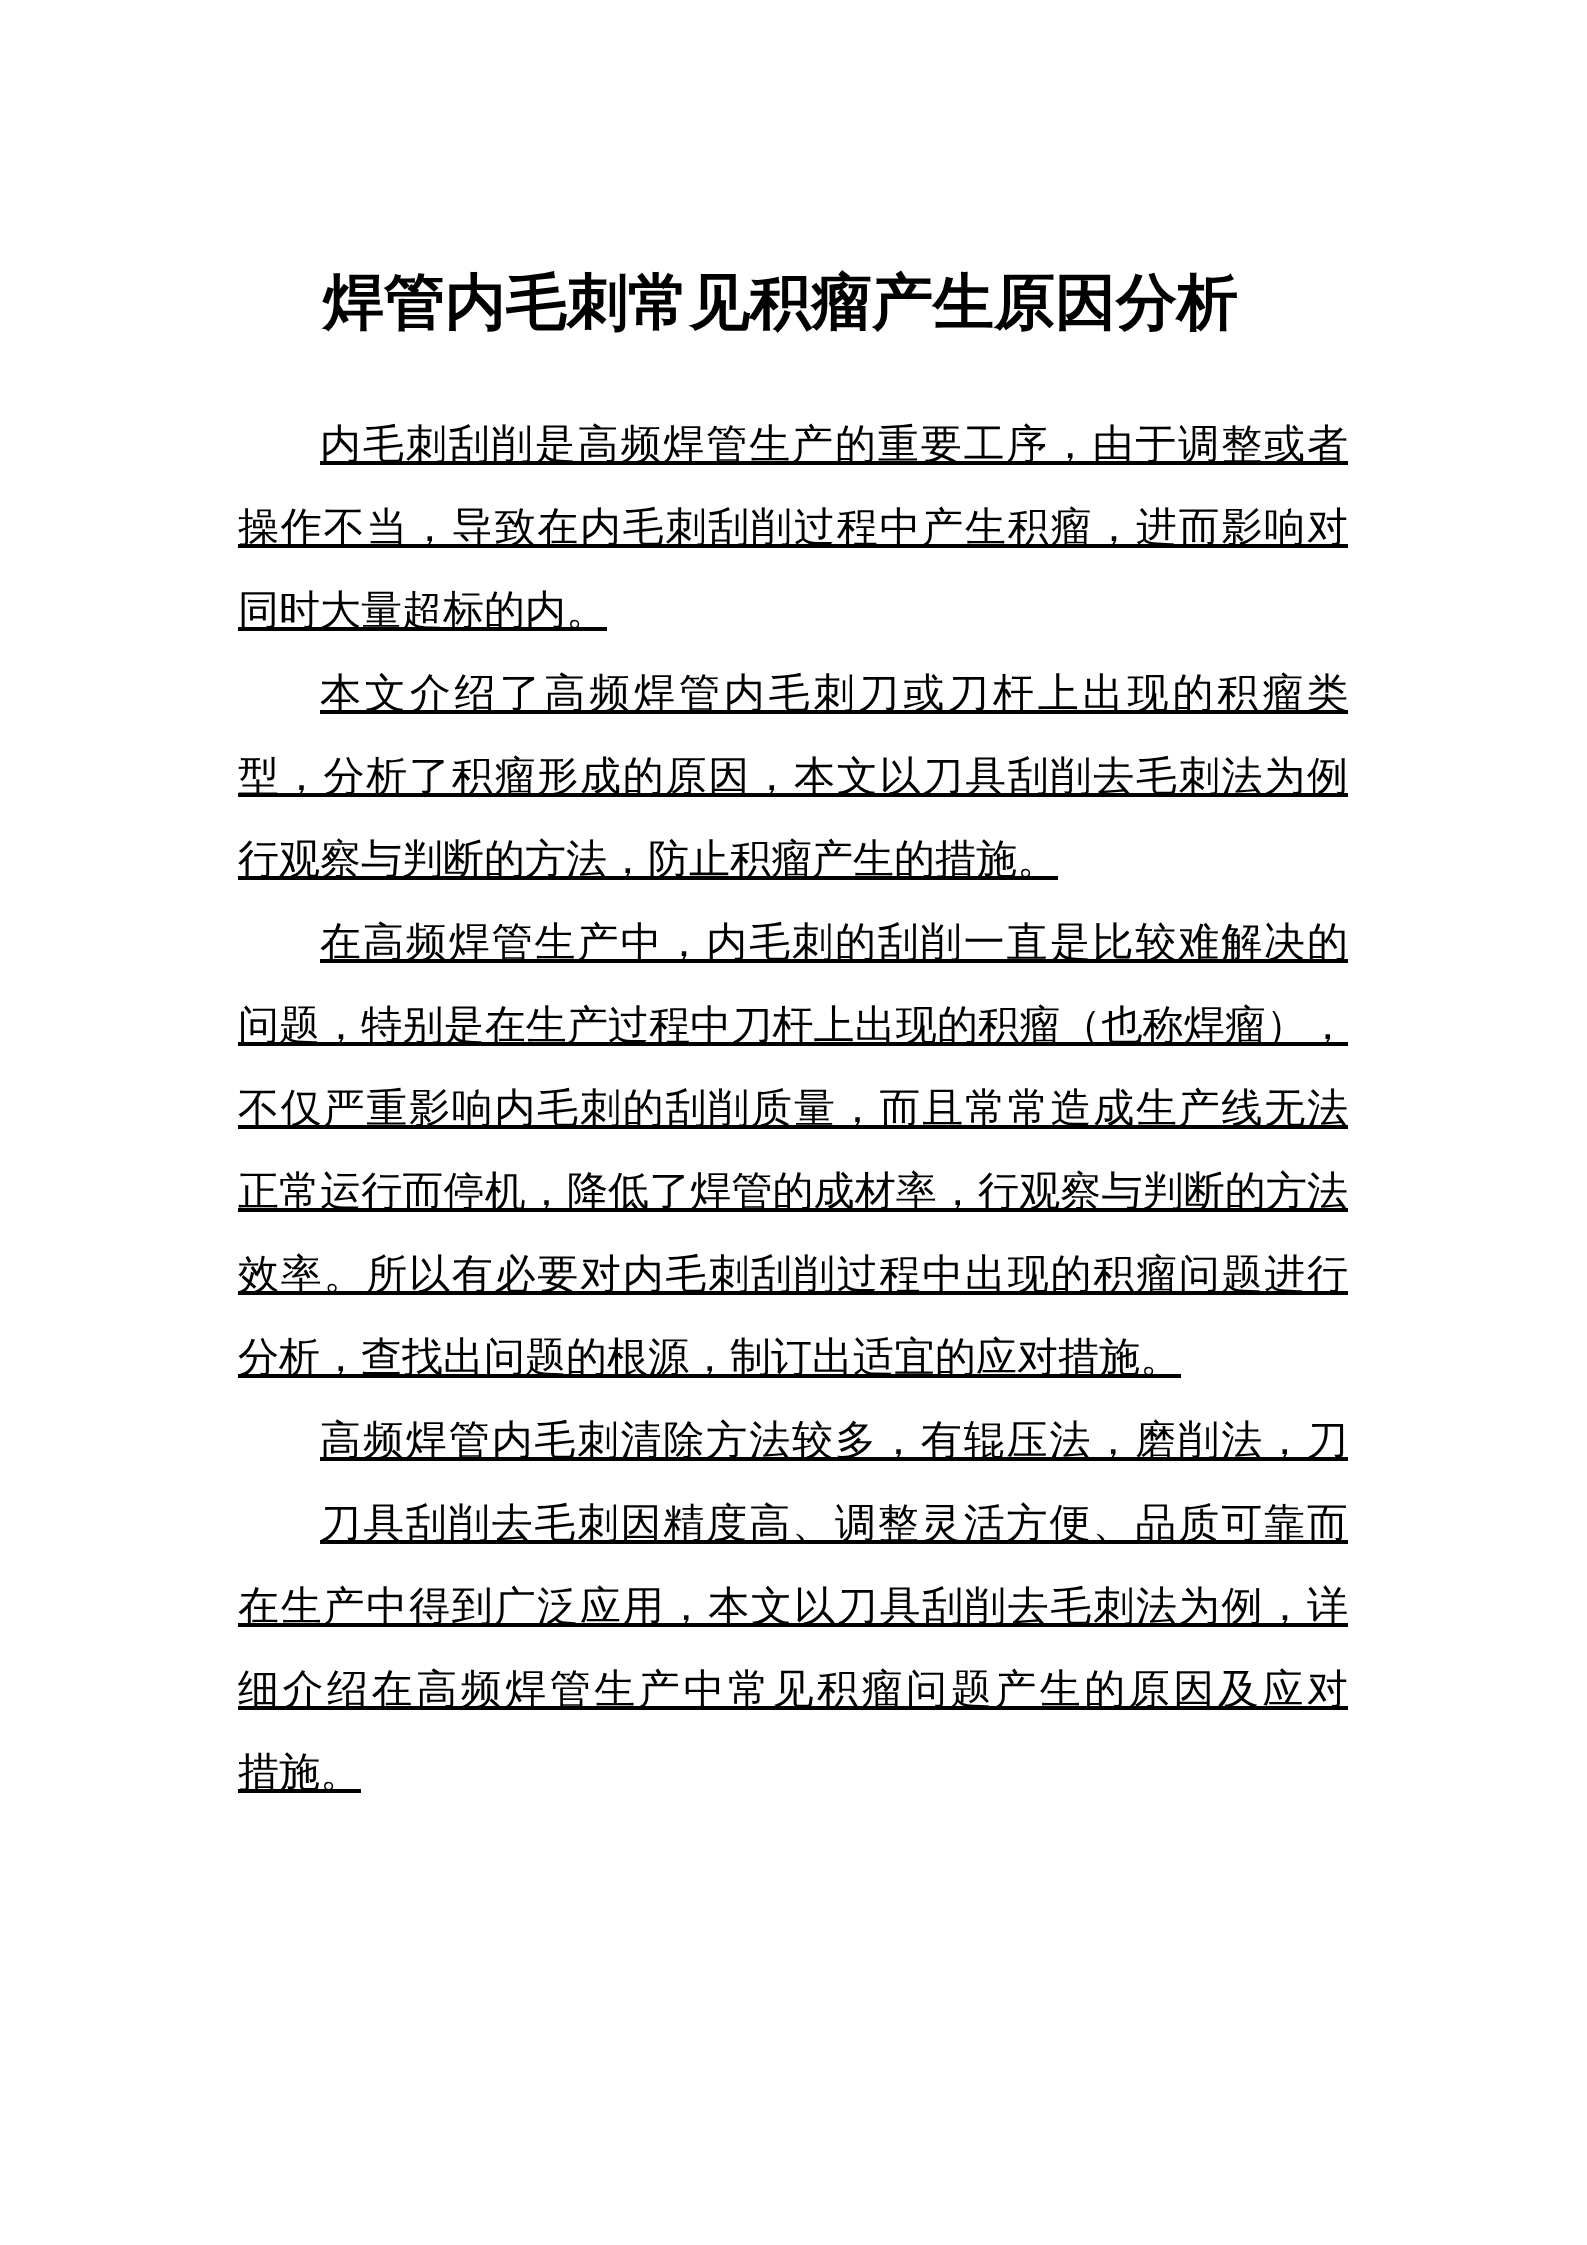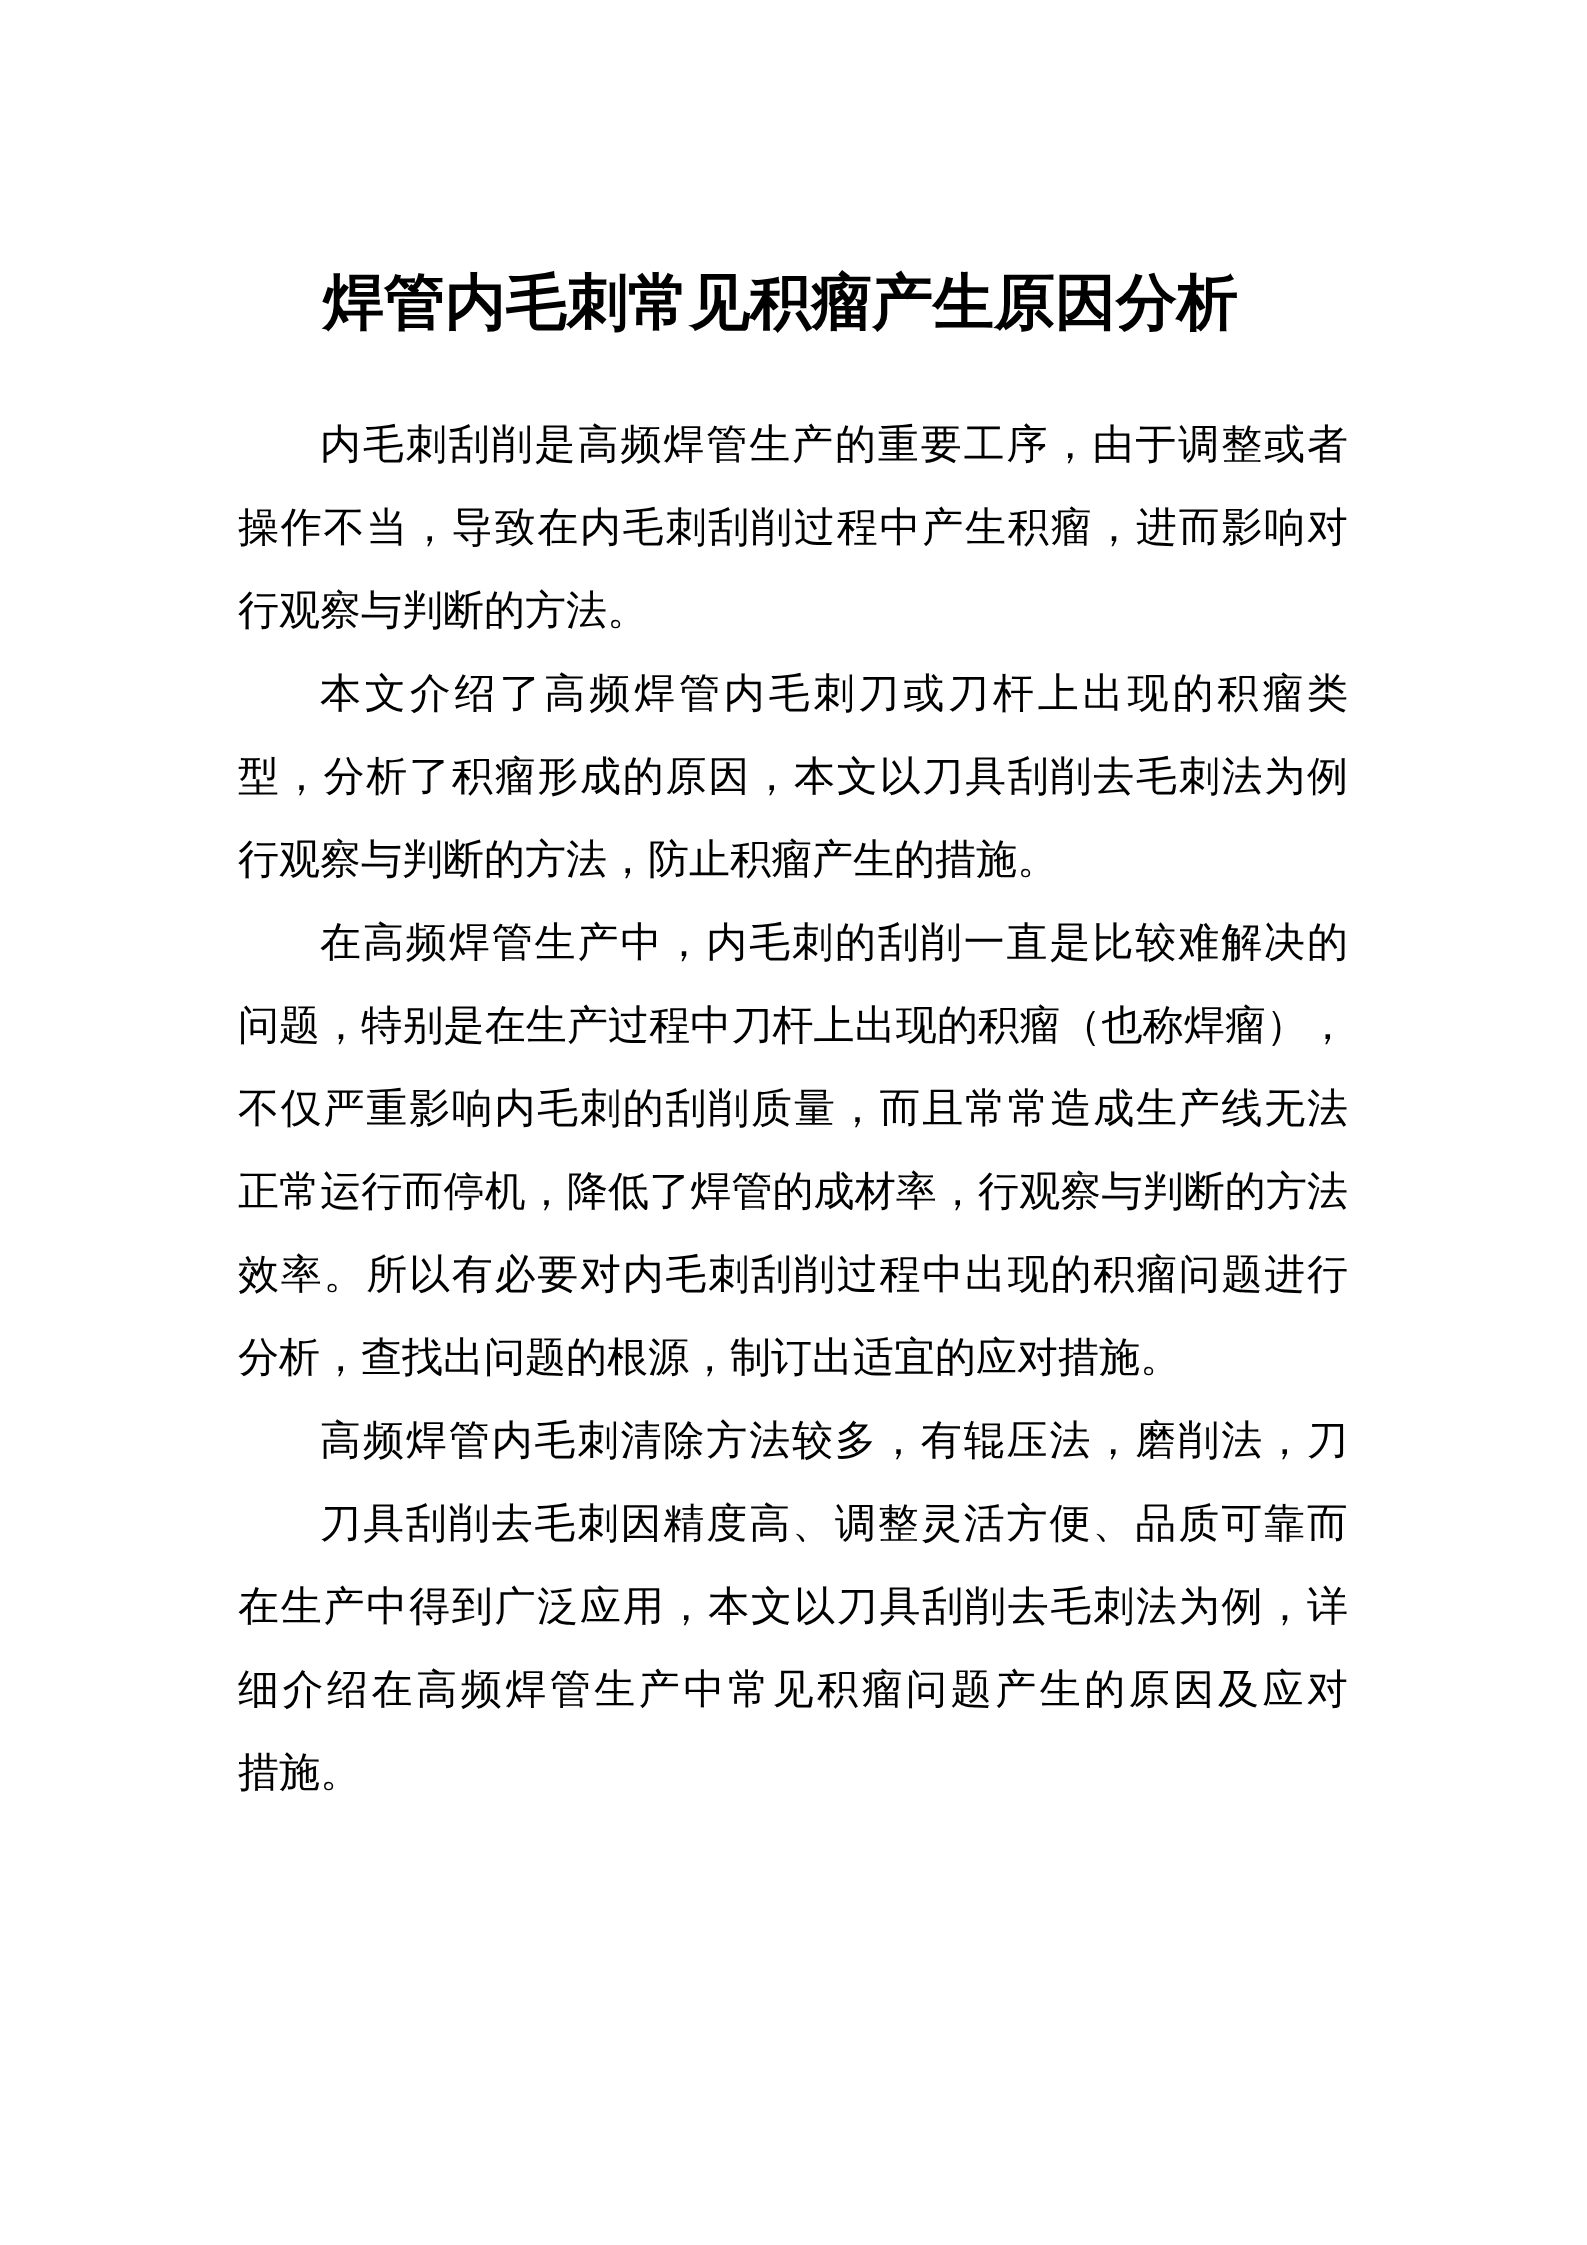--- a/index.html
+++ b/index.html
@@ -21,20 +21,21 @@
     height: 95px;
     line-height: 95px;
     font-size: 61px;
     font-weight: bold;
     text-align: center;
     white-space: nowrap;
   }
   .doc-body {
     margin: 53px 238px 0 238px;
     width: 1110px;
+    text-decoration: underline;
   }
   .line {
     font-size: 41px;
     height: 83px;
     line-height: 83px;
     text-align: justify;
     text-align-last: justify;
     text-justify: inter-ideograph;
   }
   .line.first {
@@ -45,21 +46,21 @@
   }
 </style>
 </head>
 <body>
 
 <div class="page">
   <h1 class="doc-title">焊管内毛刺常见积瘤产生原因分析</h1>
   <div class="doc-body">
       <div class="line first">内毛刺刮削是高频焊管生产的重要工序，由于调整或者</div>
       <div class="line">操作不当，导致在内毛刺刮削过程中产生积瘤，进而影响对</div>
-      <div class="line para-end">行观察与判断的方法。</div>
+      <div class="line para-end">同时大量超标的内。</div>
       <div class="line first">本文介绍了高频焊管内毛刺刀或刀杆上出现的积瘤类</div>
       <div class="line">型，分析了积瘤形成的原因，本文以刀具刮削去毛刺法为例</div>
       <div class="line para-end">行观察与判断的方法，防止积瘤产生的措施。</div>
       <div class="line first">在高频焊管生产中，内毛刺的刮削一直是比较难解决的</div>
       <div class="line">问题，特别是在生产过程中刀杆上出现的积瘤（也称焊瘤），</div>
       <div class="line">不仅严重影响内毛刺的刮削质量，而且常常造成生产线无法</div>
       <div class="line">正常运行而停机，降低了焊管的成材率，行观察与判断的方法</div>
       <div class="line">效率。所以有必要对内毛刺刮削过程中出现的积瘤问题进行</div>
       <div class="line para-end">分析，查找出问题的根源，制订出适宜的应对措施。</div>
       <div class="line first">高频焊管内毛刺清除方法较多，有辊压法，磨削法，刀</div>

